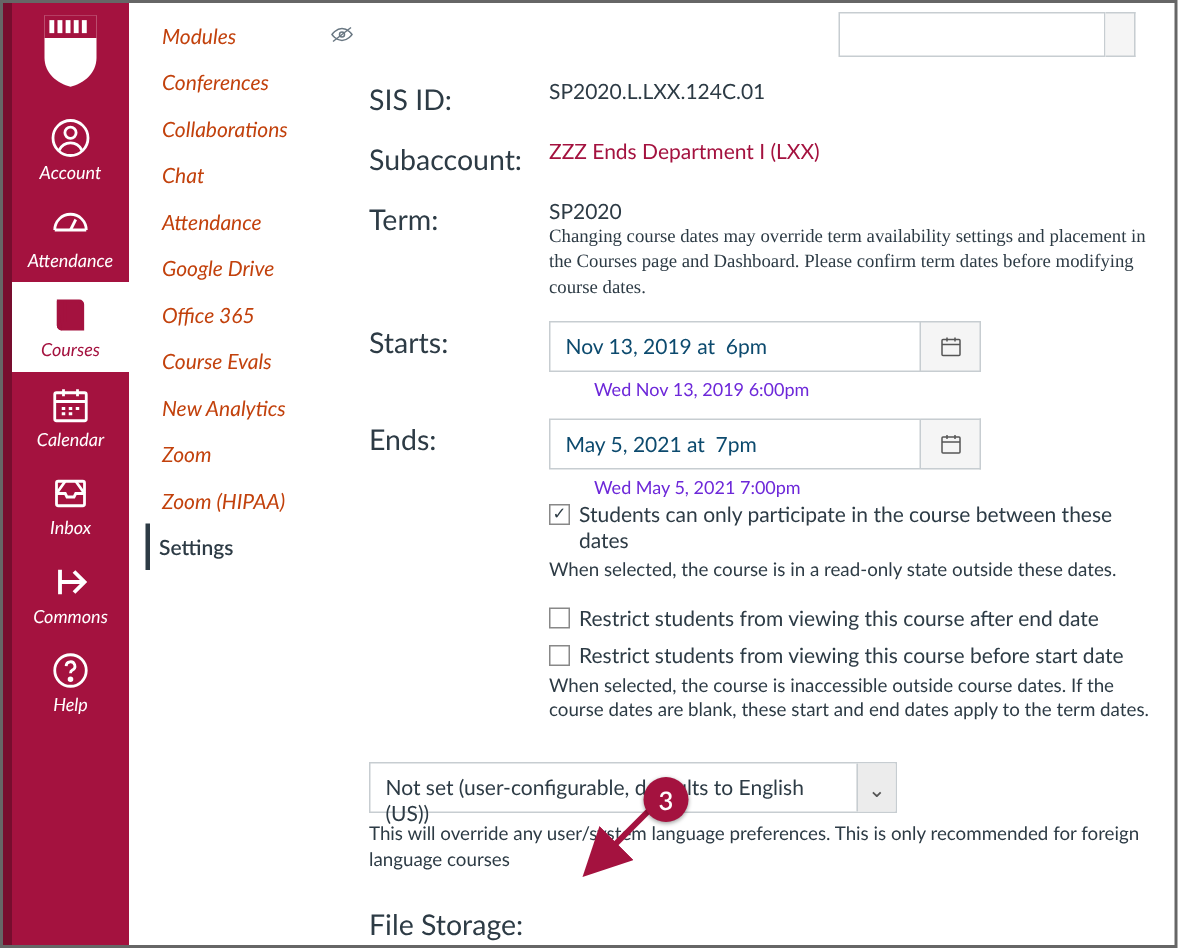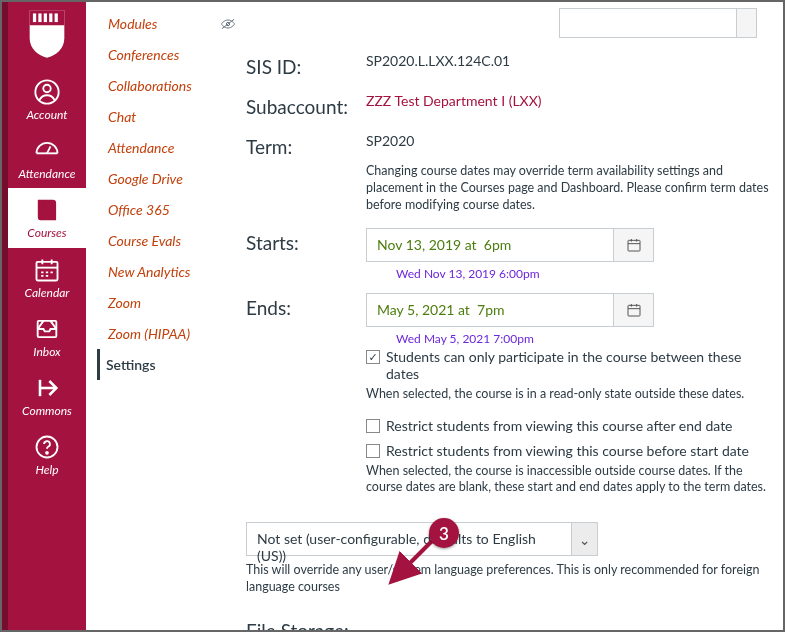--- a/index.html
+++ b/index.html
@@ -94,21 +94,21 @@
   .row { display:flex; padding: 4px 0 10px 0; }
   .row .lbl { width: 120px; padding-top:3px; font-size:19px; color:#2d3b45;}
   .row .val { flex:1; font-size:14px; color:#2d3b45; }
   .val a.red { color:#a4123f; text-decoration:none; }
   .note { font-size: 12.5px; color:#2d3b45; line-height:1.35; }
   .subnote { font-size: 12px; color:#6d28d9; margin:4px 0 2px 2px;}
   .input-group { display:flex; }
   .text-input {
     width: 248px; height:34px; padding: 0 10px;
     border:1px solid #c7cdd1; font-family:inherit; font-size:14px;
-    color:#4d7c0f; background:#fff;
+    color:#0c4a6e; background:#fff;
   }
   .cal-btn {
     width:40px; height:34px; border:1px solid #c7cdd1; border-left:none;
     background:#f5f5f5; display:flex; align-items:center; justify-content:center;
     cursor:pointer;
   }
   .cal-btn svg { width:16px; height:16px; stroke:#555; fill:none;}
   .chk-line { display:flex; align-items:flex-start; gap:6px; margin:2px 0 4px 0; }
   .chk-line .box {
     width:14px; height:14px; border:1px solid #888; background:#fff;
@@ -242,27 +242,27 @@
       <span class="fld"></span>
       <span class="btn"></span>
     </div>
 
     <div class="row">
       <div class="lbl">SIS ID:</div>
       <div class="val">SP2020.L.LXX.124C.01</div>
     </div>
     <div class="row">
       <div class="lbl">Subaccount:</div>
-      <div class="val"><a class="red">ZZZ Test Department I (LXX)</a></div>
+      <div class="val"><a class="red">ZZZ Ends Department I (LXX)</a></div>
     </div>
     <div class="row">
       <div class="lbl">Term:</div>
       <div class="val">
         <div>SP2020</div>
-        <div class="note" style="margin-top:14px; padding-right:4px;">Changing course dates may override term availability settings and placement in the Courses page and Dashboard. Please confirm term dates before modifying course dates.</div>
+        <div class="note" style="padding-right:4px;font-family:Liberation Serif, serif;">Changing course dates may override term availability settings and placement in the Courses page and Dashboard. Please confirm term dates before modifying course dates.</div>
       </div>
     </div>
 
     <div class="row">
       <div class="lbl">Starts:</div>
       <div class="val">
         <div class="input-group">
           <input class="text-input" value="Nov 13, 2019 at  6pm" style="">
           <span class="cal-btn">
             <svg viewBox="0 0 24 24">

